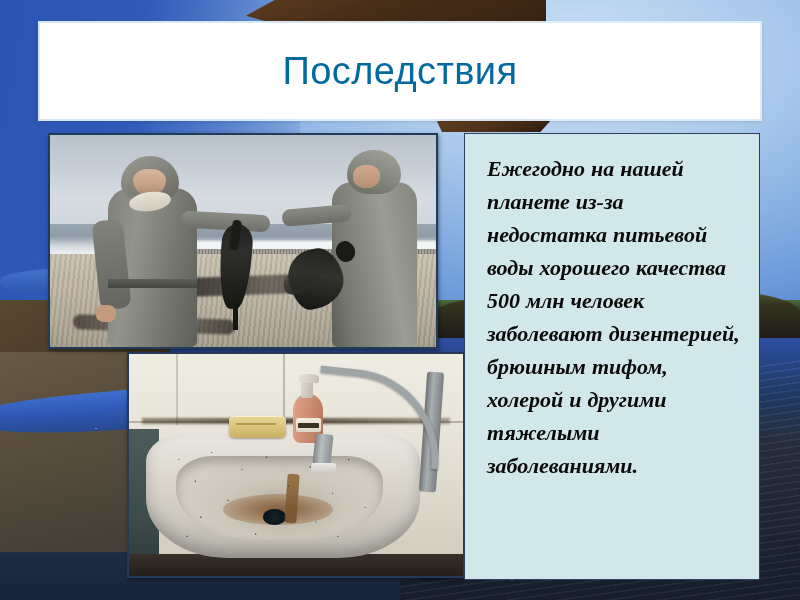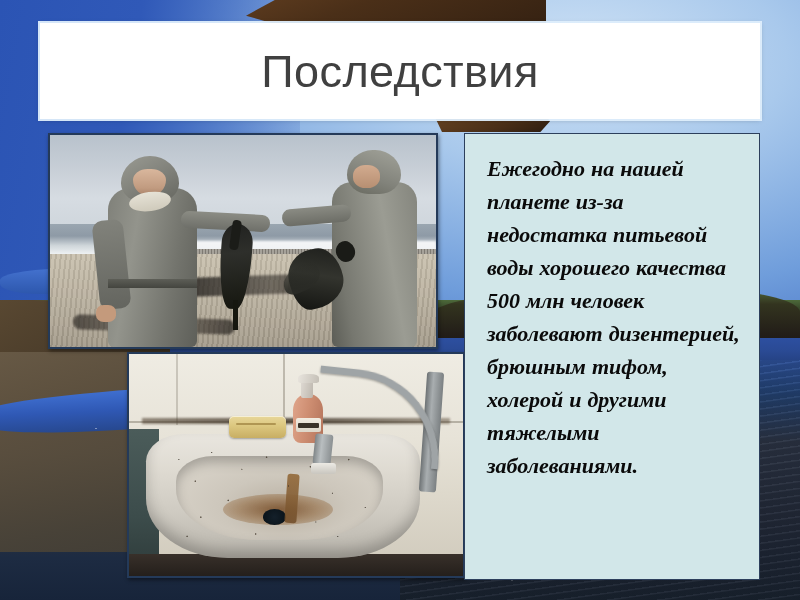--- a/index.html
+++ b/index.html
@@ -132,23 +132,23 @@
     left: 40px; top: 23px;
     width: 720px; height: 96px;
     background: #ffffff;
     box-shadow: 0 0 0 2px rgba(222,238,252,.95), 0 1px 5px rgba(0,0,0,.25);
     display: flex;
     align-items: center;
     justify-content: center;
   }
   .title-text {
     font-family: "Liberation Sans", sans-serif;
-    font-size: 45px;
+    font-size: 38px;
     font-weight: 400;
-    color: #404040;
+    color: #0369a1;
     letter-spacing: .4px;
     line-height: 1;
     white-space: nowrap;
   }
 
   
   .text-panel {
     position: absolute;
     left: 464px; top: 133px;
     width: 296px; height: 447px;

